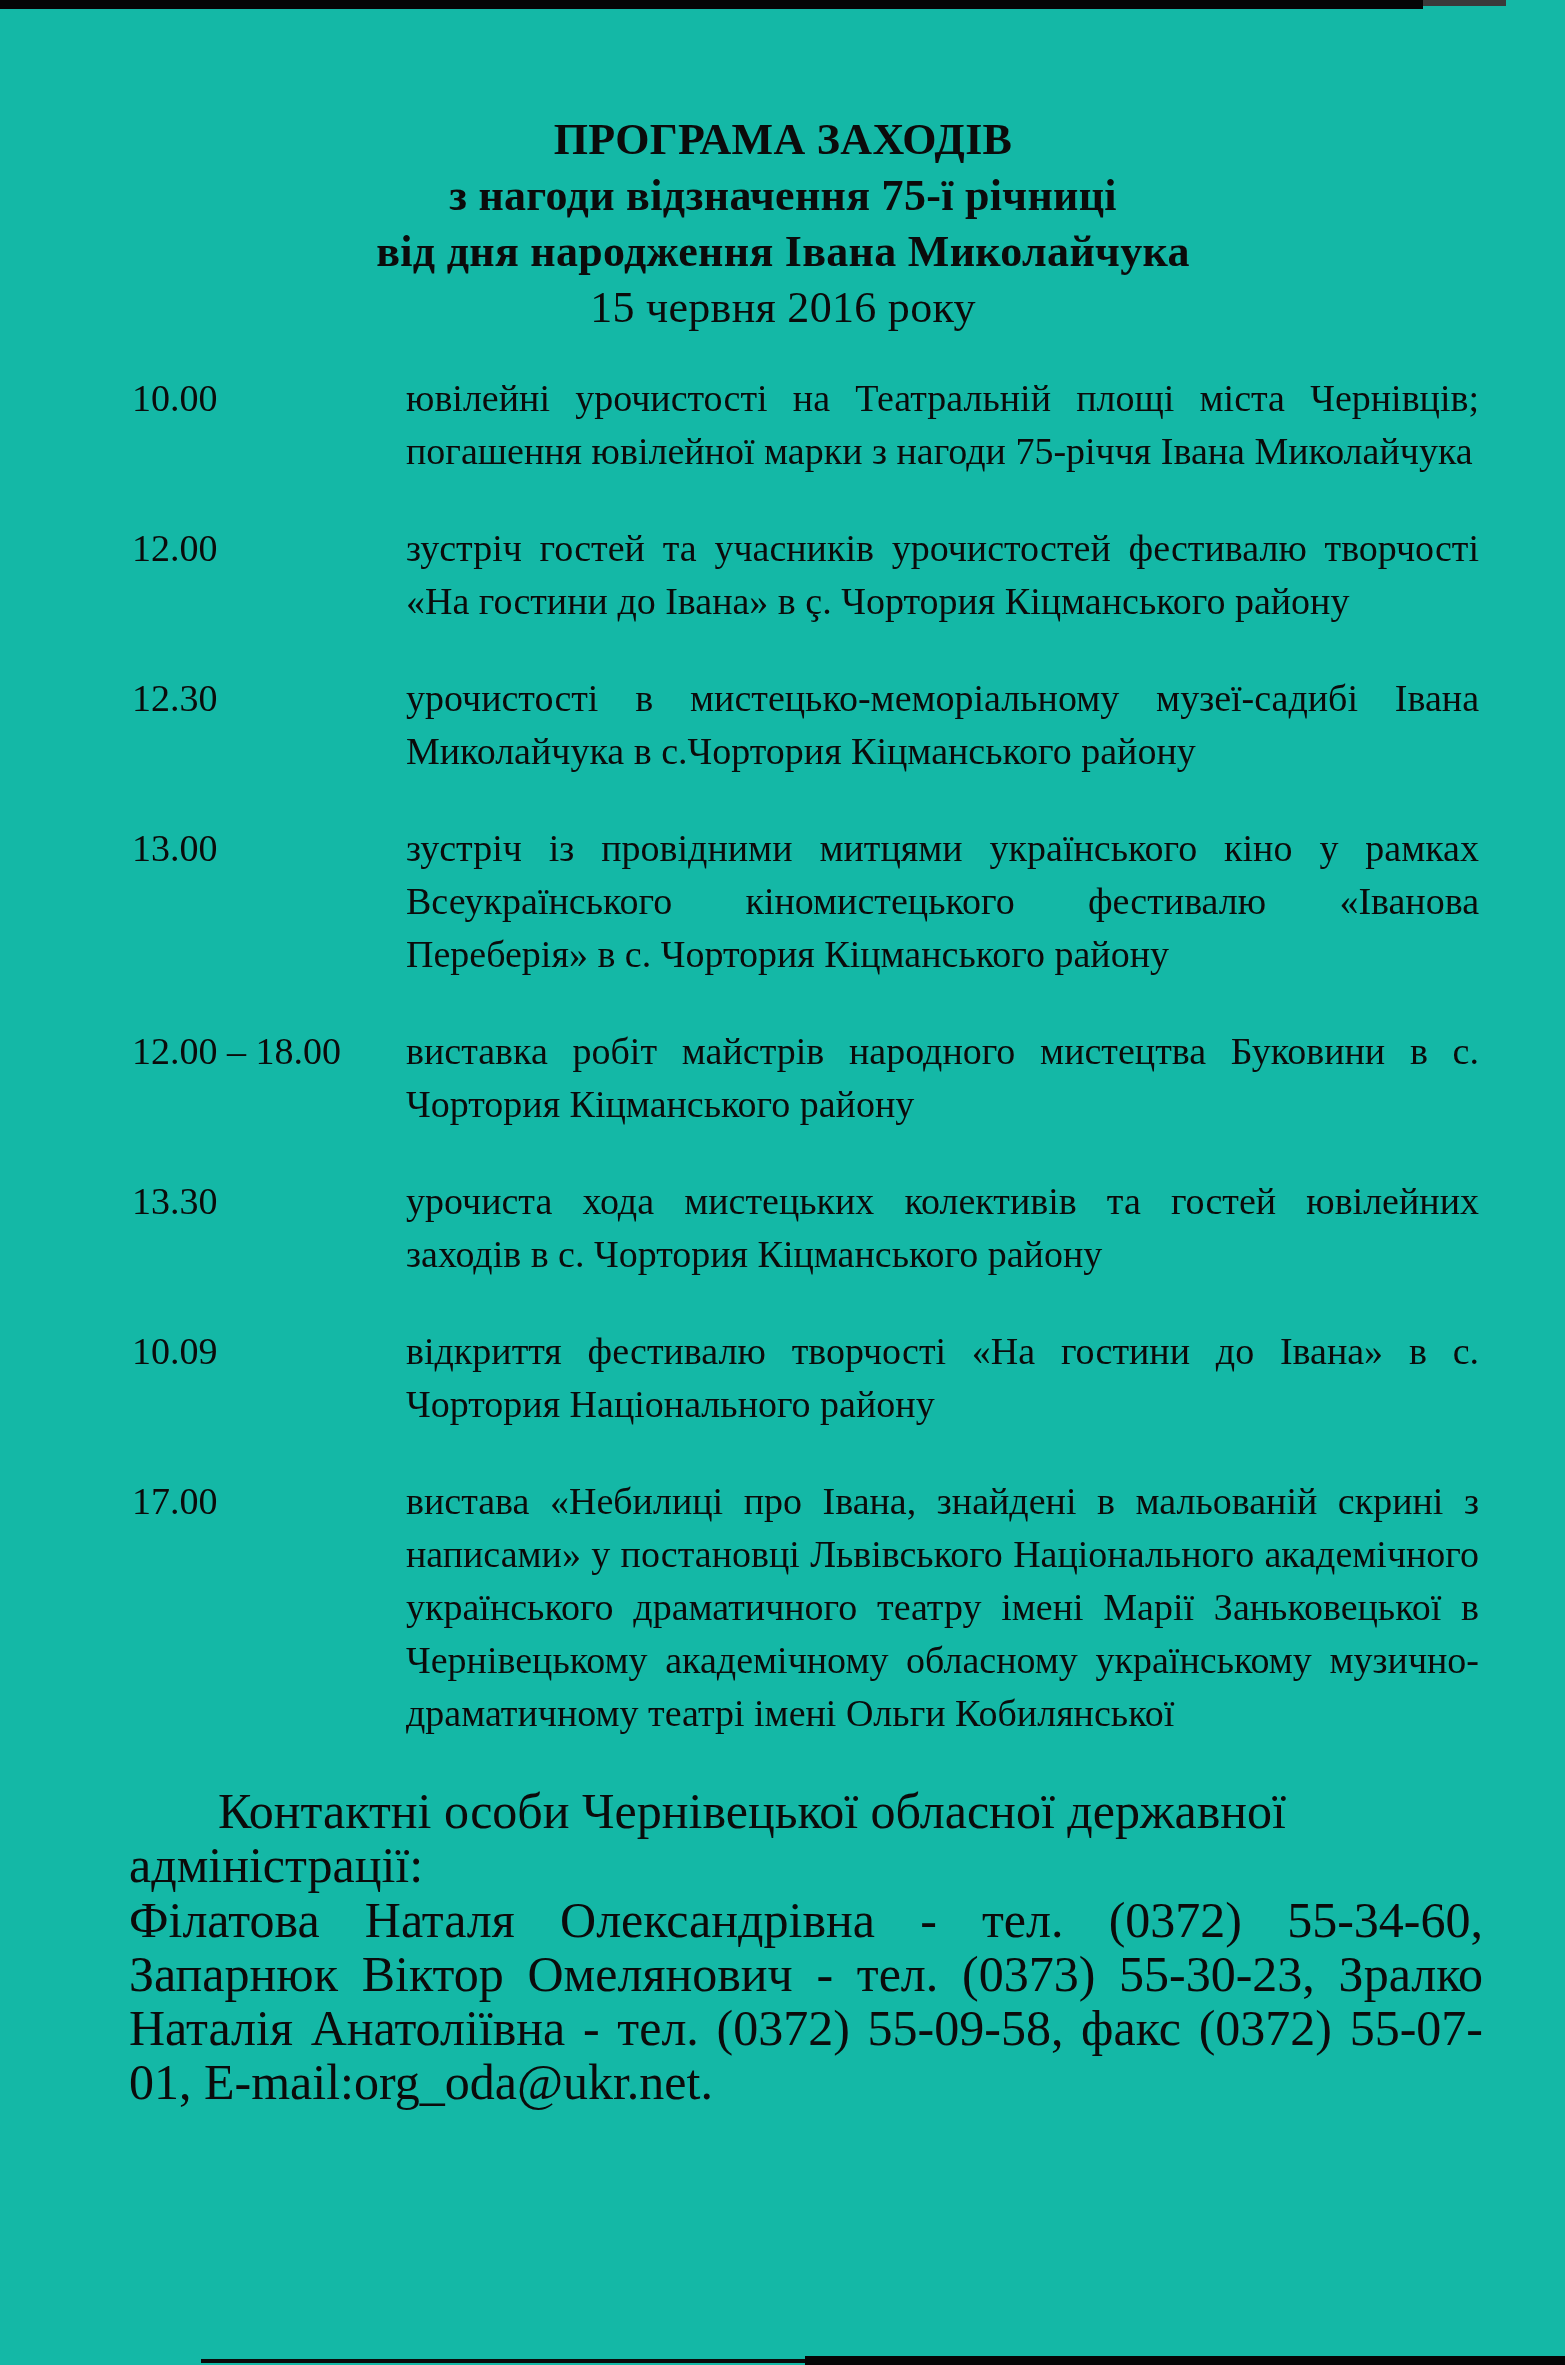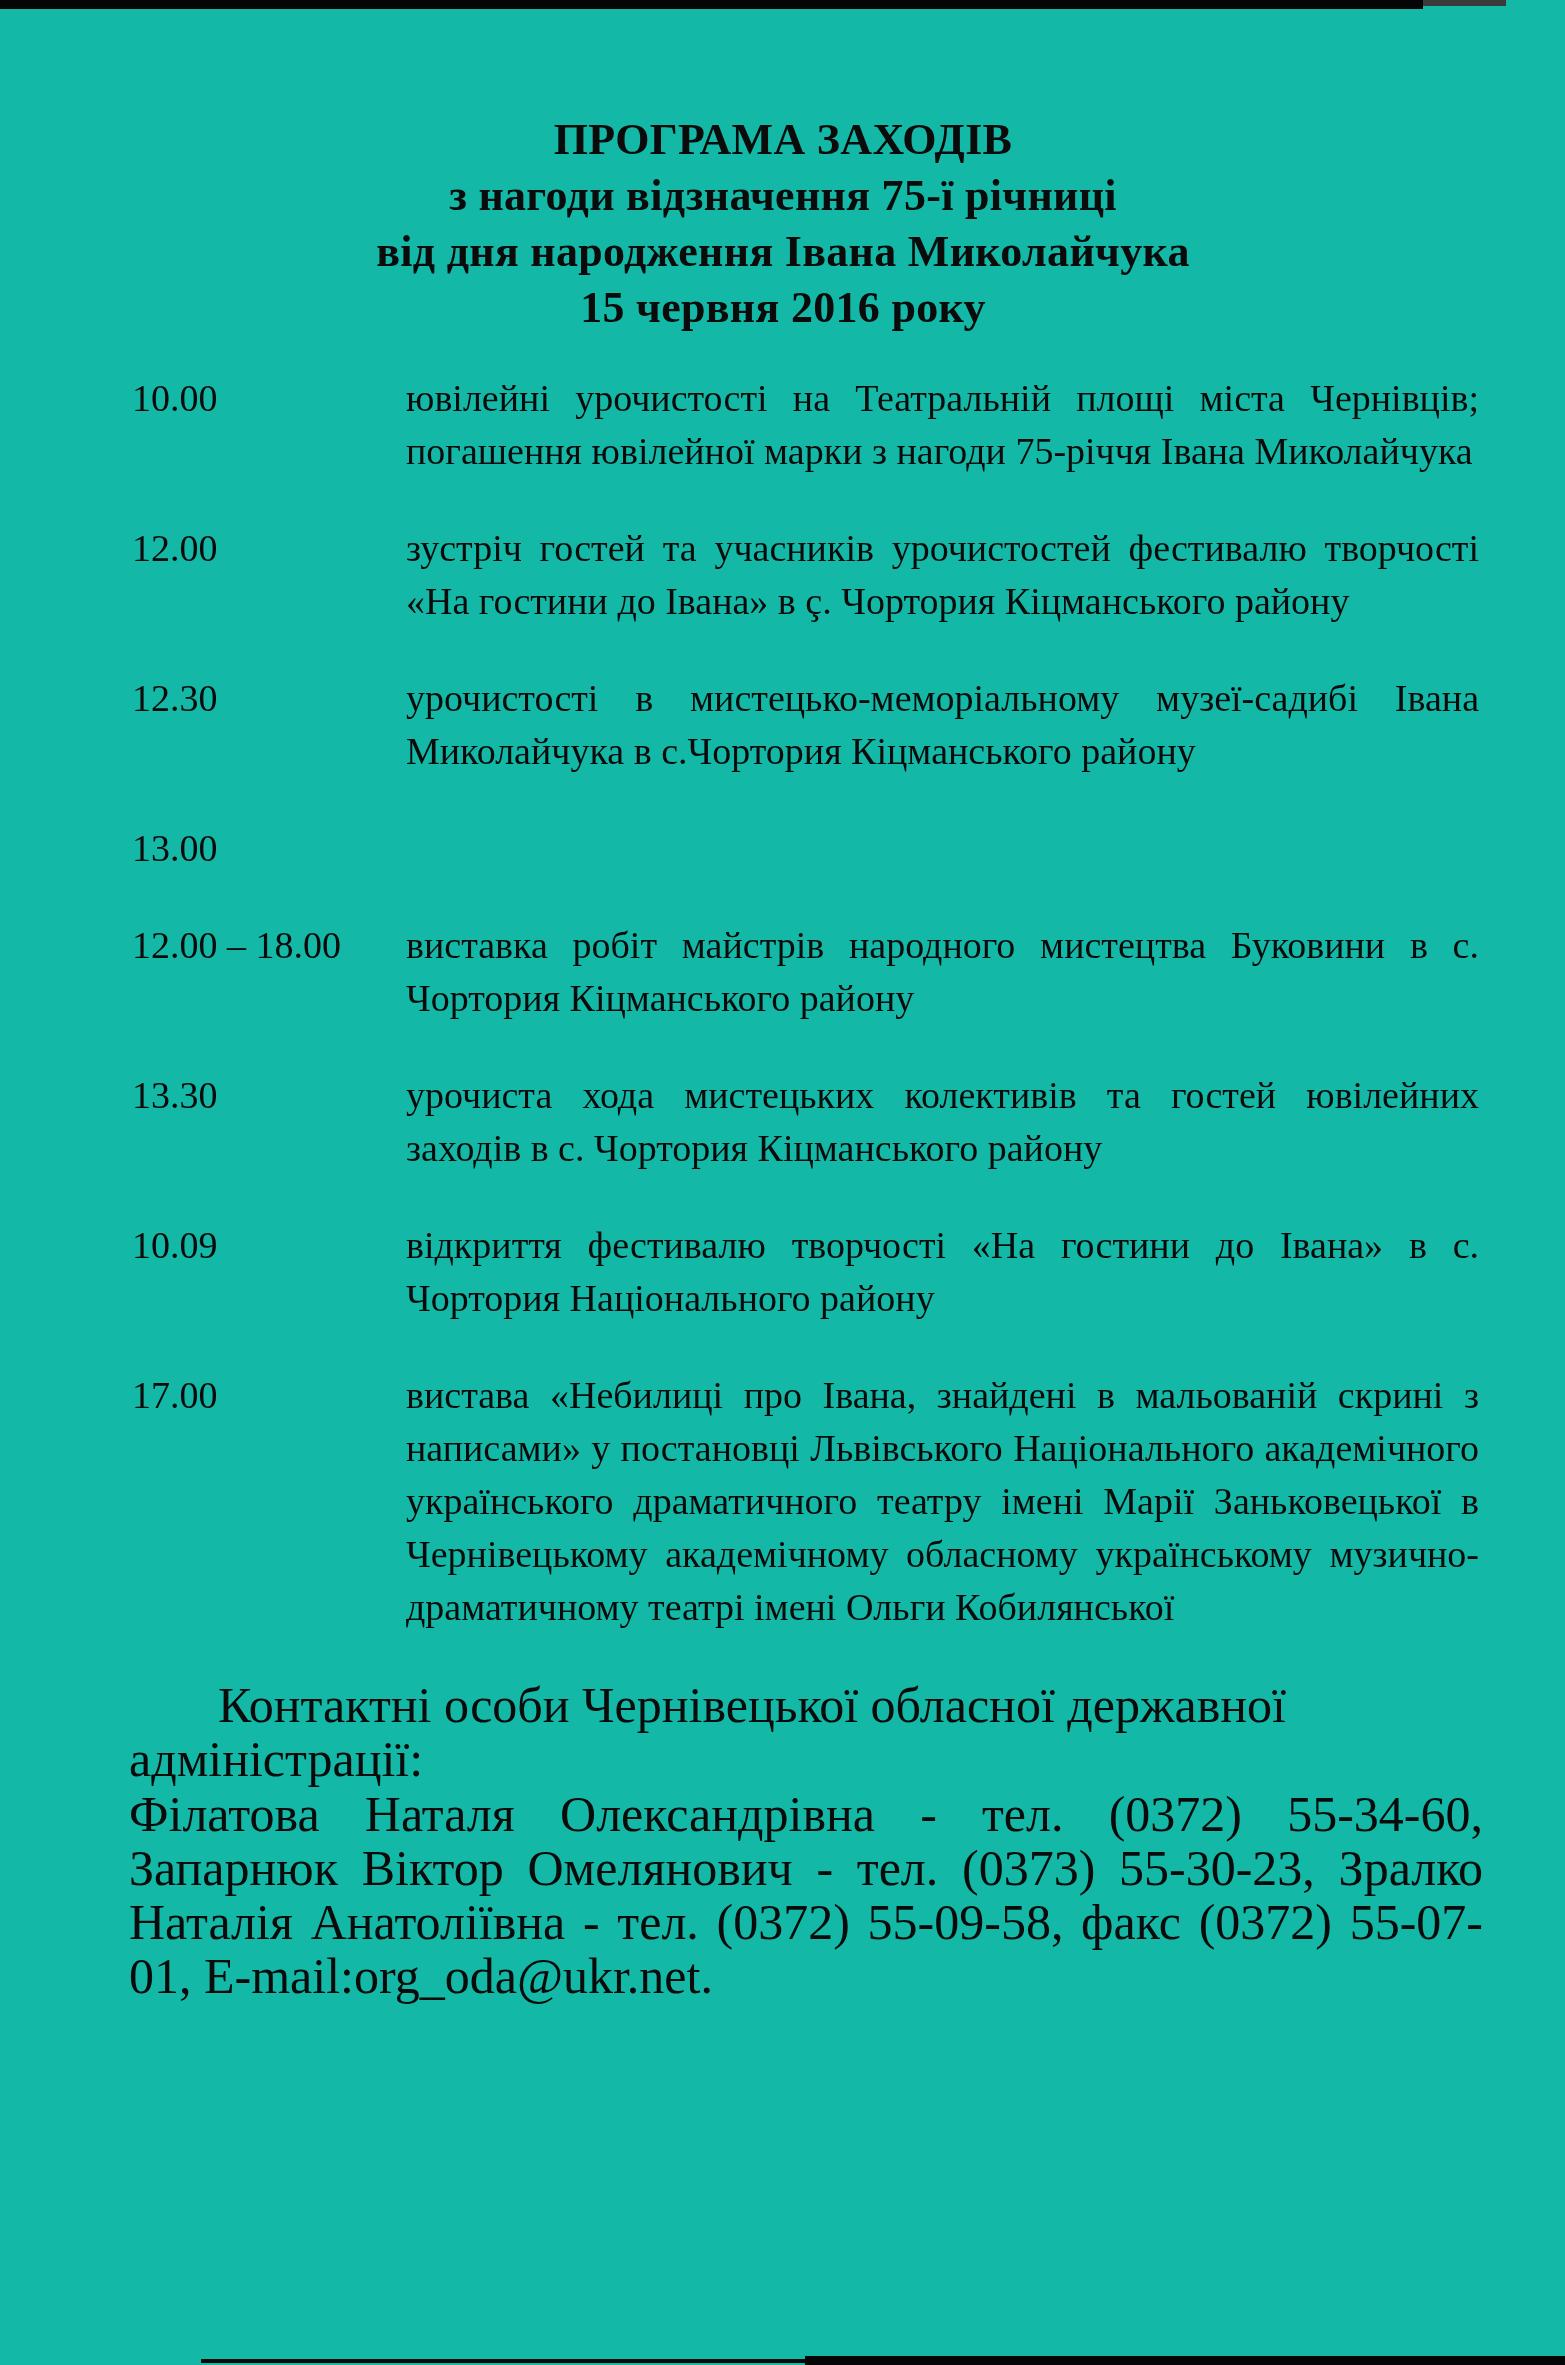--- a/index.html
+++ b/index.html
@@ -48,21 +48,21 @@
     width: 1566px;
   }
   .title-block {
     margin-top: 112px;
     text-align: center;
     font-size: 44px;
     line-height: 56px;
     letter-spacing: 0.3px;
   }
   .title-line-bold { font-weight: bold; }
-  .title-line-regular { font-weight: bold; }
+  .title-line-regular { font-weight: normal; }
 
   .schedule {
     margin-top: 36px;
   }
   .schedule-row {
     display: flex;
     margin: 0 87px 44px 132px;
     font-size: 38px;
     line-height: 53px;
   }
@@ -120,20 +120,21 @@
         <div class="schedule-desc">зустріч гостей та учасників урочистостей фестивалю творчості «На гостини до Івана» в ç. Чортория Кіцманського району</div>
       </div>
 
       <div class="schedule-row">
         <div class="schedule-time">12.30</div>
         <div class="schedule-desc">урочистості в мистецько-меморіальному музеї-садибі Івана Миколайчука в с.Чортория Кіцманського району</div>
       </div>
 
       <div class="schedule-row">
         <div class="schedule-time">13.00</div>
+        <div class="schedule-desc">зустріч із провідними митцями українського кіно у рамках Всеукраїнського кіномистецького фестивалю «Іванова Переберія» в с. Чортория Кіцманського району</div>
       </div>
 
       <div class="schedule-row">
         <div class="schedule-time">12.00 – 18.00</div>
         <div class="schedule-desc">виставка робіт майстрів народного мистецтва Буковини в с. Чортория Кіцманського району</div>
       </div>
 
       <div class="schedule-row">
         <div class="schedule-time">13.30</div>
         <div class="schedule-desc">урочиста хода мистецьких колективів та гостей ювілейних заходів в с. Чортория Кіцманського району</div>

